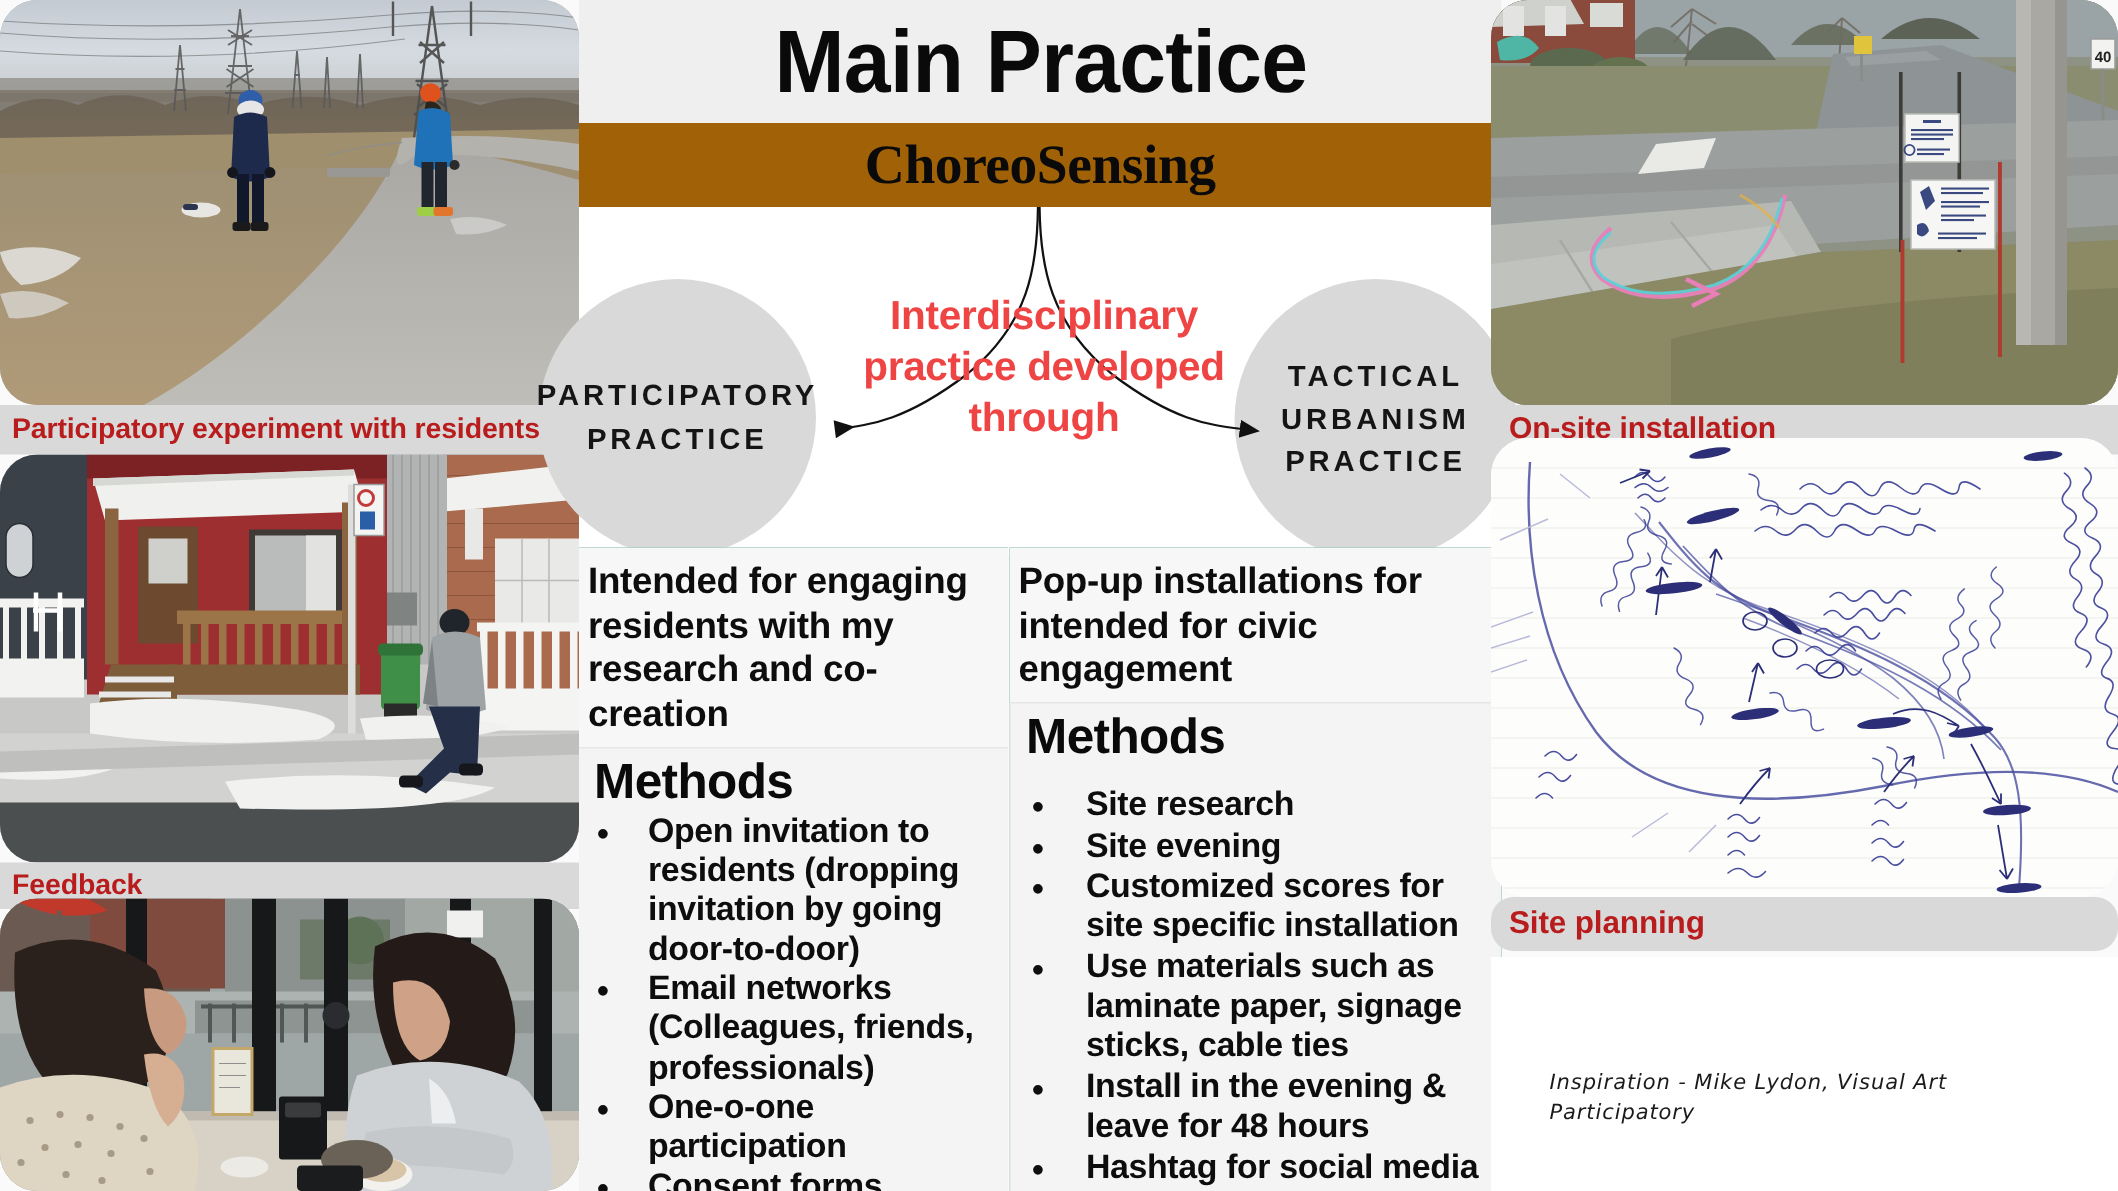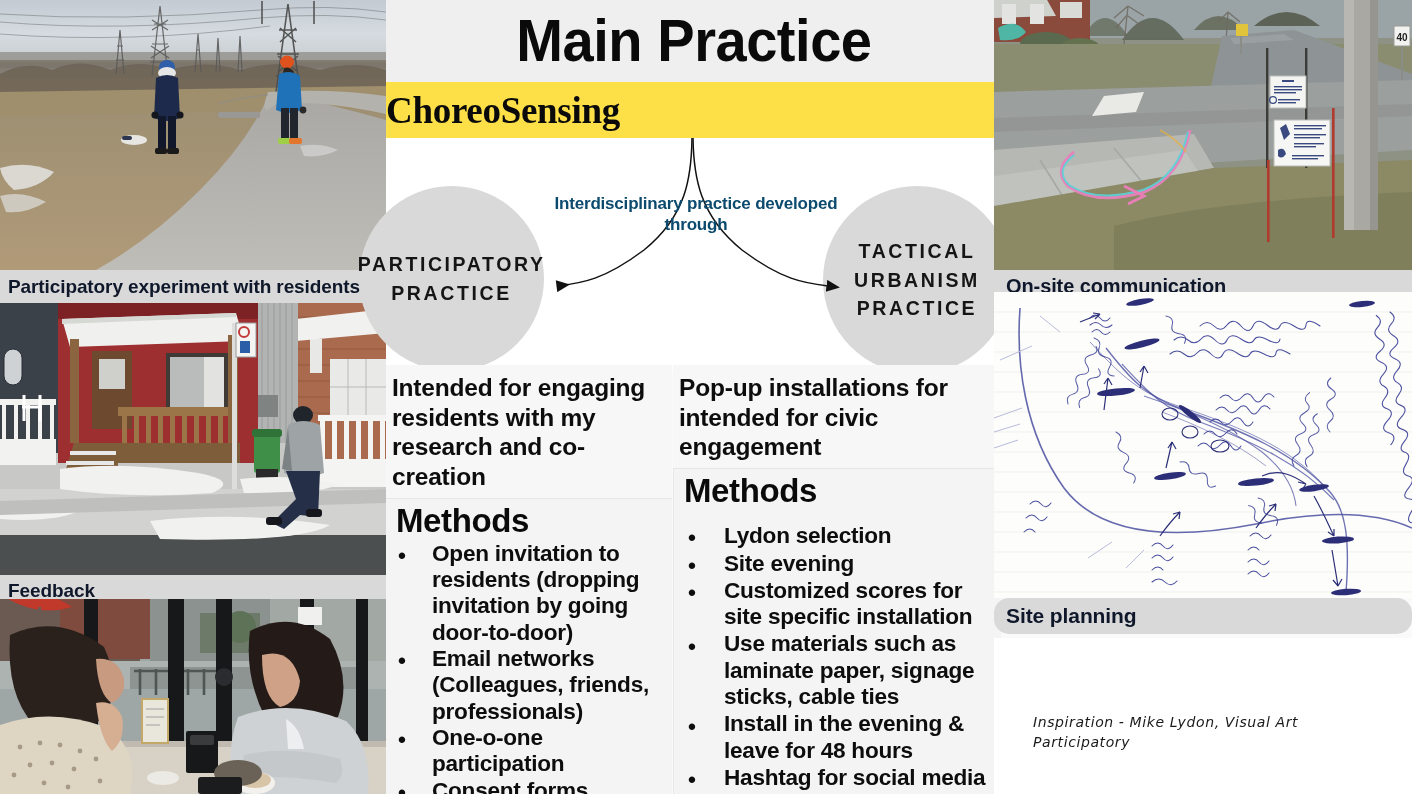--- a/index.html
+++ b/index.html
@@ -6,26 +6,26 @@
   html,body{margin:0;padding:0;}
   body{
     width:1412px;height:794px;overflow:hidden;
     background:#ffffff;
     font-family:"Liberation Sans","DejaVu Sans",sans-serif;
     -webkit-font-smoothing:antialiased;
   }
   .slide{position:relative;width:1412px;height:794px;background:#fafafa;overflow:hidden;}
 
   
-  .photo{position:absolute;overflow:hidden;background:#9aa0a6;}
+  .photo{position:absolute;overflow:hidden;background:#9aa0a6;border-radius:25px;}
 
   .caption{
     position:absolute;left:0;right:0;
     background:#d9d9d9;
-    color:#0f172a;
+    color:#b91c1c;
     font-weight:bold;
     display:flex;align-items:center;
     padding-left:8px;
     box-sizing:border-box;
     letter-spacing:-0.1px;
   }
 
   
   .hdr-main{
     position:absolute;left:386px;top:0;width:615px;height:82px;
@@ -33,22 +33,22 @@
     display:flex;align-items:center;justify-content:center;
   }
   .hdr-main h1{
     margin:0;font-size:59px;line-height:1;font-weight:bold;
     letter-spacing:-0.5px;color:#0a0a0a;
     font-family:"Liberation Sans Narrow","Liberation Sans",sans-serif;
     transform:scaleX(0.95);
   }
   .hdr-sub{
     position:absolute;left:386px;top:82px;width:615px;height:56px;
-    background:#fde047;
-    display:flex;align-items:center;justify-content:flex-start;
+    background:#a16207;
+    display:flex;align-items:center;justify-content:center;
   }
   .hdr-sub h2{
     margin:0;font-size:37px;line-height:1;font-weight:bold;
     font-family:"Liberation Serif","DejaVu Serif",serif;
     color:#0a0a0a;letter-spacing:-0.3px;
   }
 
   
   .diagram{
     position:absolute;left:386px;top:138px;width:615px;height:232px;
@@ -63,21 +63,21 @@
   .circle span{
     font-size:19.5px;font-weight:bold;color:#151515;
     letter-spacing:2.6px;line-height:1.48;
   }
   #circle-left{left:-27px;top:48px;width:185px;height:185px;}
   #circle-right{left:437px;top:48px;width:188px;height:188px;}
 
   .diag-text{
     position:absolute;left:160px;top:55px;width:300px;
     text-align:center;
-    font-size:17px;font-weight:bold;line-height:1.26;color:#0c4a6e;
+    font-size:27px;font-weight:bold;line-height:1.26;color:#ef4444;
     letter-spacing:-0.2px;
     z-index:5;
   }
   .arrows{position:absolute;left:0;top:0;width:615px;height:232px;z-index:3;}
 
   
   .col{position:absolute;top:365px;background:#0f766e;}
   #col-left{left:386px;width:286px;height:429px;}
   #col-right{left:673px;width:328px;height:429px;}
 
@@ -449,21 +449,21 @@
 
       </ul>
     </div>
   </div>
 
   <div class="col" id="col-right">
     <div class="intro">Pop-up installations for intended for civic engagement</div>
     <div class="body">
       <h3>Methods</h3>
       <ul>
-        <li><span class="dot">•</span><span>Lydon selection</span></li>
+        <li><span class="dot">•</span><span>Site research</span></li>
         <li><span class="dot">•</span><span>Site evening</span></li>
         <li><span class="dot">•</span><span>Customized scores for site specific installation</span></li>
         <li><span class="dot">•</span><span>Use materials such as laminate paper, signage sticks, cable ties</span></li>
         <li><span class="dot">•</span><span>Install in the evening &amp; leave for 48 hours</span></li>
         <li><span class="dot">•</span><span>Hashtag for social media communication</span></li>
       </ul>
     </div>
   </div>
 
   <div class="photo" id="photo-install" style="left:994px;top:0;width:418px;height:270px;">
@@ -551,21 +551,21 @@
       <rect x="400" y="26" width="16" height="20" fill="#f2f3f0" stroke="#9a9c98"></rect>
       <text x="408" y="41" font-size="10" text-anchor="middle" fill="#222222" font-family="Liberation Sans, sans-serif" font-weight="bold">40</text>
       <rect x="407" y="46" width="2" height="34" fill="#8a8c88"></rect>
 
       <rect x="242" y="24" width="12" height="12" fill="#e0c43c" transform="rotate(0 248 30)"></rect>
       <rect x="246" y="36" width="2" height="18" fill="#8a8c88"></rect>
     </svg>
   </div>
 
   <div class="caption" id="cap-install" style="left:994px;top:270px;width:418px;height:33px;font-size:20px;padding-left:12px;">
-    <span>On-site communication</span>
+    <span>On-site installation</span>
   </div>
 
   <div class="photo" id="photo-sitemap" style="left:994px;top:292px;width:418px;height:306px;background:#ffffff;">
     <svg width="418" height="306" viewBox="0 0 418 306" preserveAspectRatio="none">
       <rect x="0" y="0" width="418" height="306" fill="#fdfdfb"></rect>
       <g stroke="#e9e9e4" stroke-width="0.6">
         <path d="M0,20 L418,20 M0,40 L418,40 M0,60 L418,60 M0,80 L418,80 M0,100 L418,100 M0,120 L418,120 M0,140 L418,140 M0,160 L418,160 M0,180 L418,180 M0,200 L418,200 M0,220 L418,220 M0,240 L418,240 M0,260 L418,260 M0,280 L418,280 M0,300 L418,300"></path>
       </g>
 
       <g stroke="#4a4fa0" fill="none">

